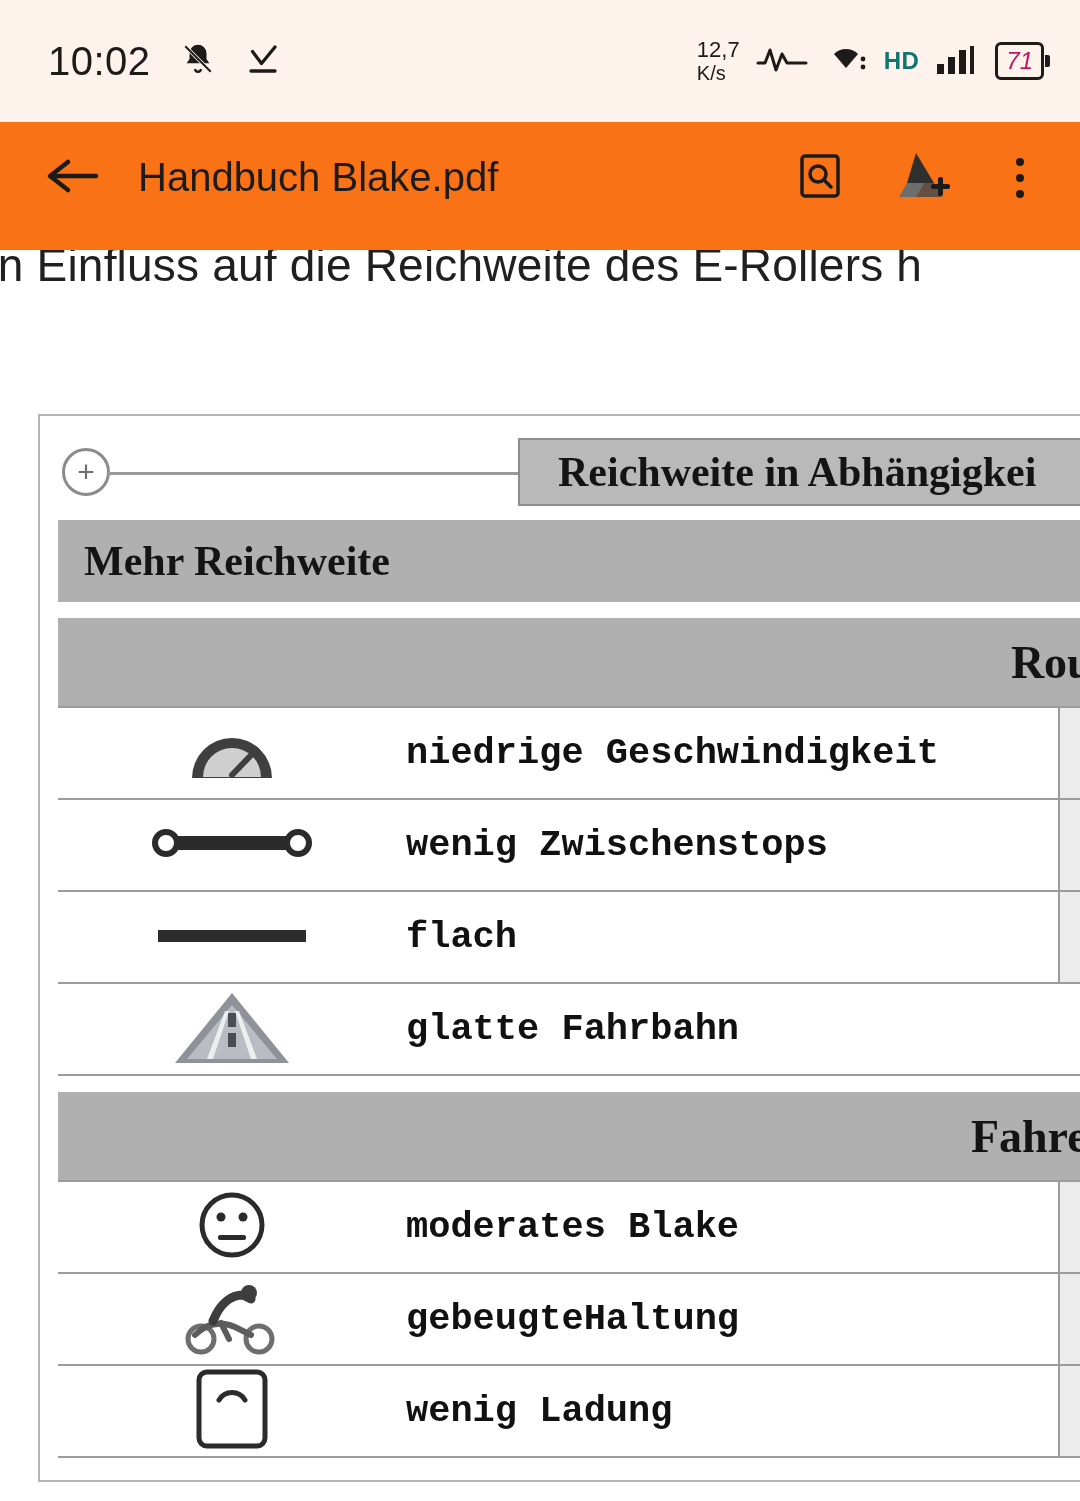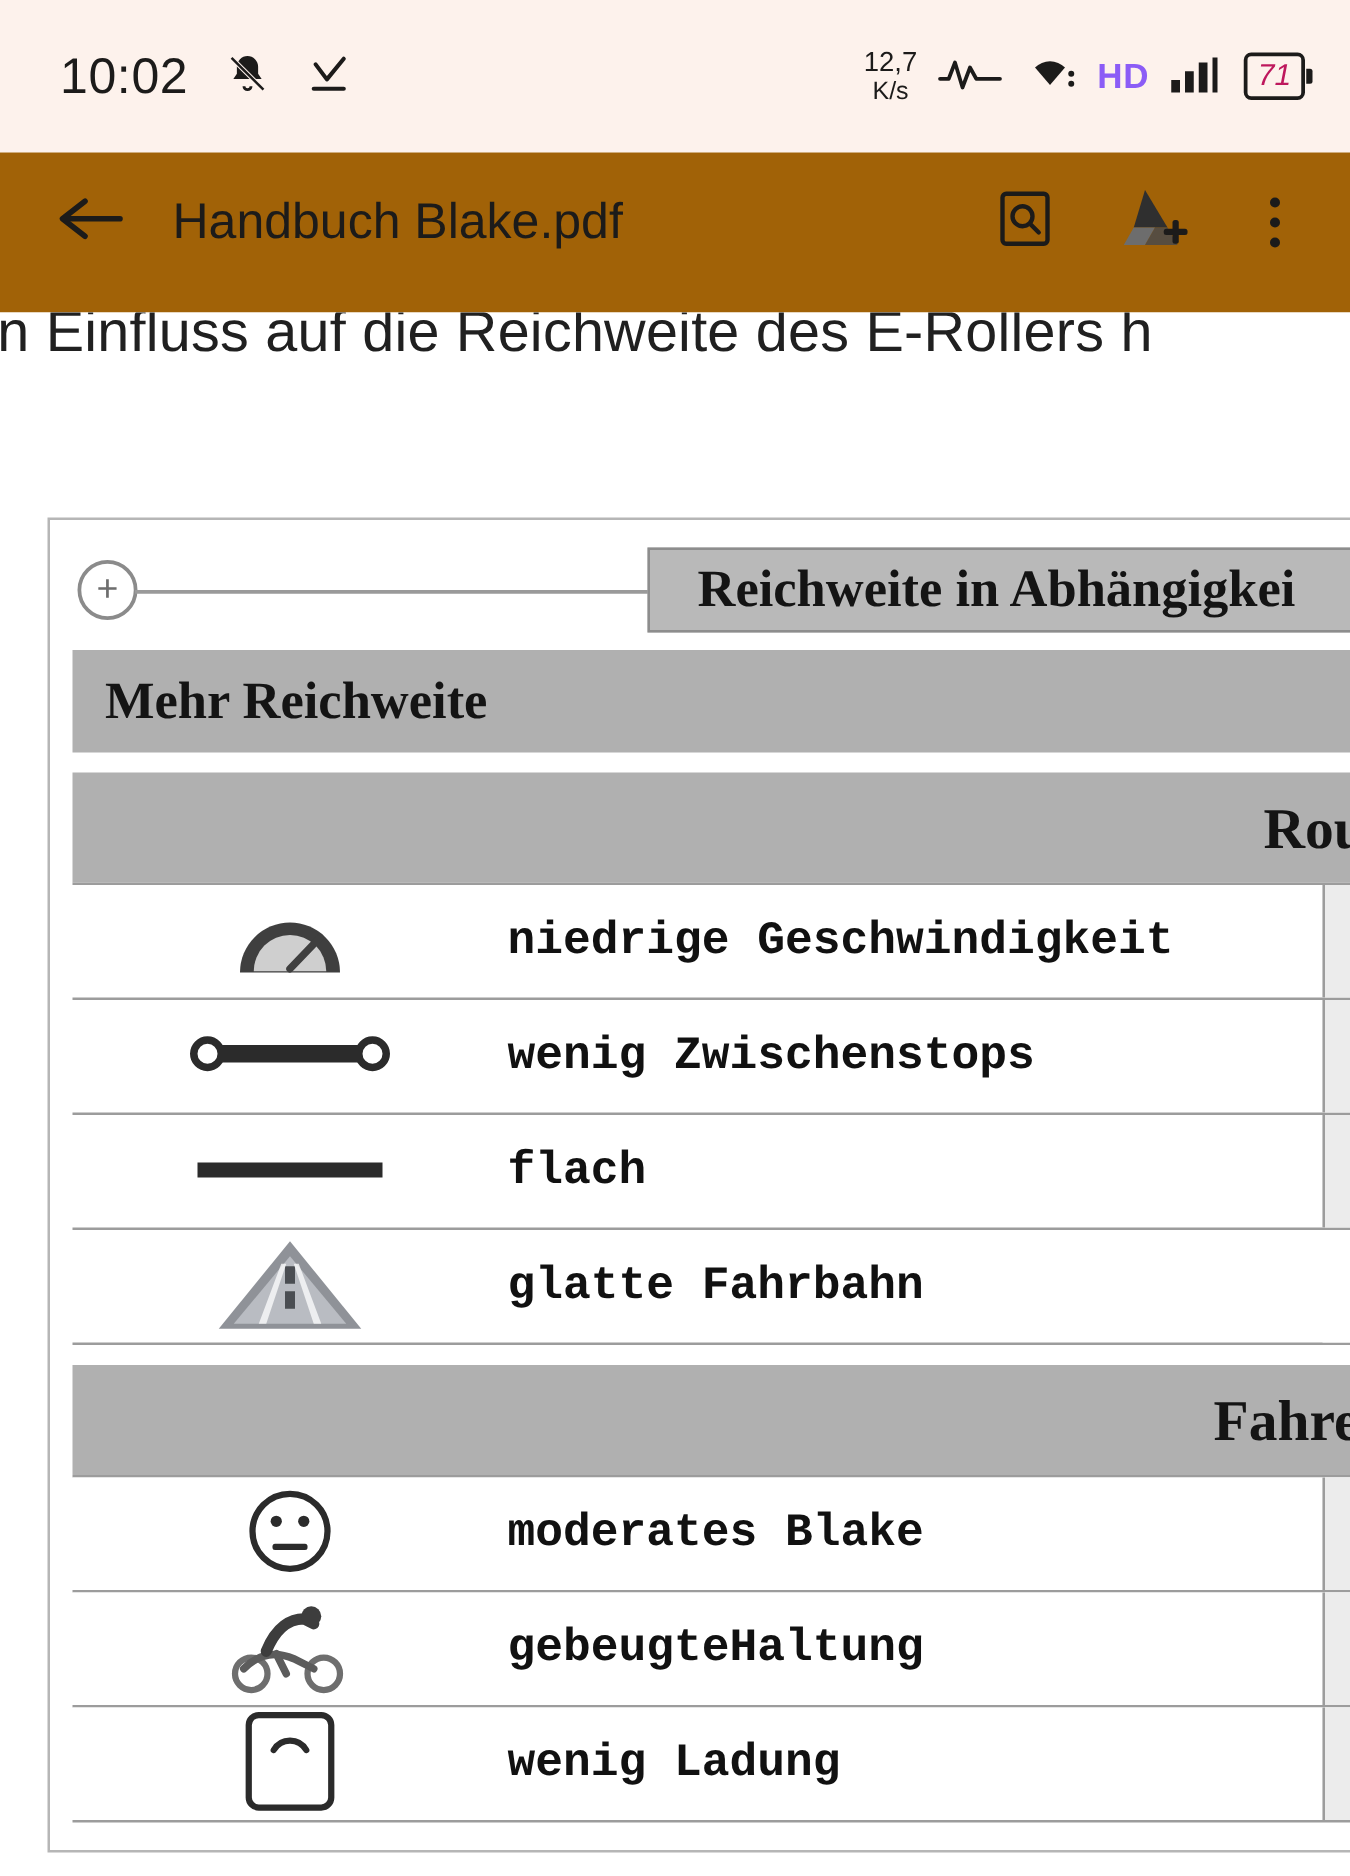--- a/index.html
+++ b/index.html
@@ -31,30 +31,29 @@
     letter-spacing: 0.5px;
   }
   .status-right {
     display: flex;
     align-items: center;
     gap: 16px;
   }
   .netspeed {
     display: flex;
     flex-direction: column;
-    align-items: center;
     line-height: 1;
     color: #1c1b1a;
   }
   .netspeed .val { font-size: 22px; }
   .netspeed .unit { font-size: 20px; margin-top: 2px; }
   .hd-label {
-    font-size: 28px;
+    font-size: 24px;
     font-weight: bold;
-    color: #8b5cf6;
+    color: #0f766e;
     letter-spacing: 0.5px;
   }
   .batt {
     border: 3px solid #1c1b1a;
     border-radius: 6px;
     padding: 2px 8px;
     font-size: 24px;
     color: #be185d;
     position: relative;
     font-style: italic;
@@ -67,21 +66,21 @@
     transform: translateY(-50%);
     width: 5px;
     height: 12px;
     background: #1c1b1a;
     border-radius: 0 2px 2px 0;
   }
 
   
   .appbar {
     height: 128px;
-    background: #a16207;
+    background: #f97316;
     display: flex;
     align-items: center;
     padding: 0 34px 17px 40px;
   }
   .back-btn {
     width: 68px;
     height: 68px;
     display: flex;
     align-items: center;
     justify-content: center;

